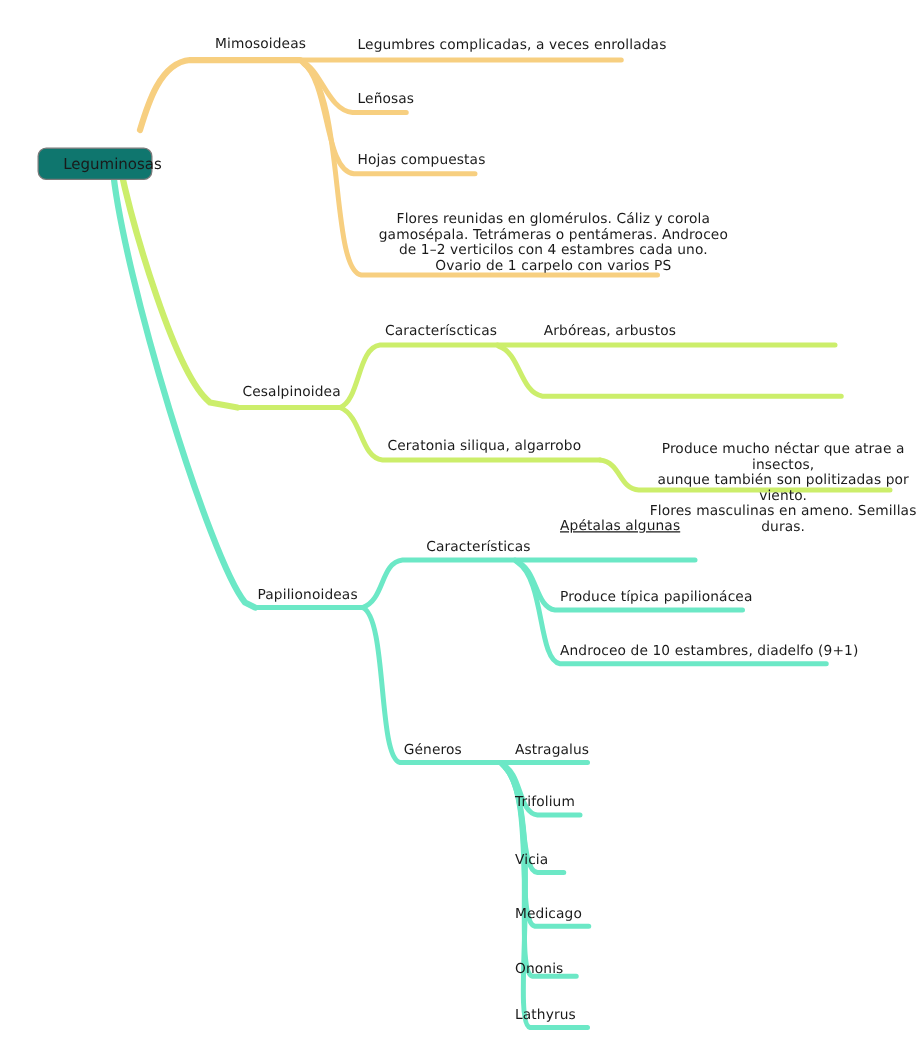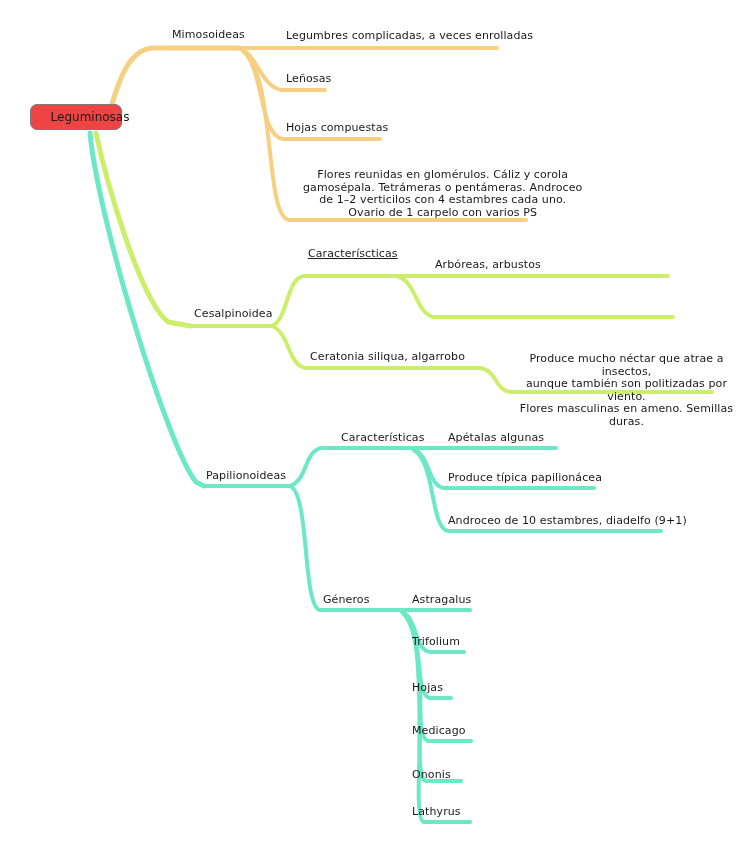--- a/index.html
+++ b/index.html
@@ -37,27 +37,27 @@
     text-align: center;
   }
   .node-label.multiline {
     white-space: pre-line;
     line-height: 12.6px;
     margin-left: 17px;
   }
   .root-node {
     position: absolute;
     left: 30px;
-    top: 104px;
+    top: 118px;
     width: 92px;
     height: 26px;
     box-sizing: border-box;
     border: 1.4px solid #7a7a7a;
     border-radius: 7px;
-    background: #ef4444;
+    background: #0f766e;
     display: flex;
     align-items: center;
     justify-content: center;
     font-family: "DejaVu Sans", sans-serif;
     font-size: 12px;
     color: #1a1a1a;
     z-index: 5;
     padding-left: 28px;
   }
 </style>
@@ -135,34 +135,34 @@
   <div class="node-label" style="left:172px; top:28px;">Mimosoideas</div>
   <div class="node-label" style="left:286px; top:29px;">Legumbres complicadas, a veces enrolladas</div>
   <div class="node-label" style="left:286px; top:72px;">Leñosas</div>
   <div class="node-label" style="left:286px; top:121px;">Hojas compuestas</div>
   <div class="node-label multiline" style="left:286px; top:169px;">Flores reunidas en glomérulos. Cáliz y corola
 gamosépala. Tetrámeras o pentámeras. Androceo
 de 1–2 verticilos con 4 estambres cada uno.
 Ovario de 1 carpelo con varios PS</div>
 
   <div class="node-label" style="left:194px; top:307px;">Cesalpinoidea</div>
-  <div class="node-label" style="left:308px; top:247px;text-decoration:underline;">Caracteríscticas</div>
+  <div class="node-label" style="left:308px; top:258px;">Caracteríscticas</div>
   <div class="node-label" style="left:435px; top:258px;">Arbóreas, arbustos</div>
   <div class="node-label" style="left:310px; top:350px;">Ceratonia siliqua, algarrobo</div>
   <div class="node-label multiline" style="left:497px; top:353px;">Produce mucho néctar que atrae a insectos,
 aunque también son politizadas por viento.
 Flores masculinas en ameno. Semillas duras.</div>
 
   <div class="node-label" style="left:206px; top:469px;">Papilionoideas</div>
   <div class="node-label" style="left:341px; top:431px;">Características</div>
-  <div class="node-label" style="left:448px; top:431px;">Apétalas algunas</div>
+  <div class="node-label" style="left:448px; top:414px;text-decoration:underline;">Apétalas algunas</div>
   <div class="node-label" style="left:448px; top:471px;">Produce típica papilionácea</div>
   <div class="node-label" style="left:448px; top:514px;">Androceo de 10 estambres, diadelfo (9+1)</div>
 
   <div class="node-label" style="left:323px; top:593px;">Géneros</div>
   <div class="node-label" style="left:412px; top:593px;">Astragalus</div>
   <div class="node-label" style="left:412px; top:635px;">Trifolium</div>
-  <div class="node-label" style="left:412px; top:681px;">Hojas</div>
+  <div class="node-label" style="left:412px; top:681px;">Vicia</div>
   <div class="node-label" style="left:412px; top:724px;">Medicago</div>
   <div class="node-label" style="left:412px; top:768px;">Ononis</div>
   <div class="node-label" style="left:412px; top:805px;">Lathyrus</div>
 
 </div>
 
 </body></html>

